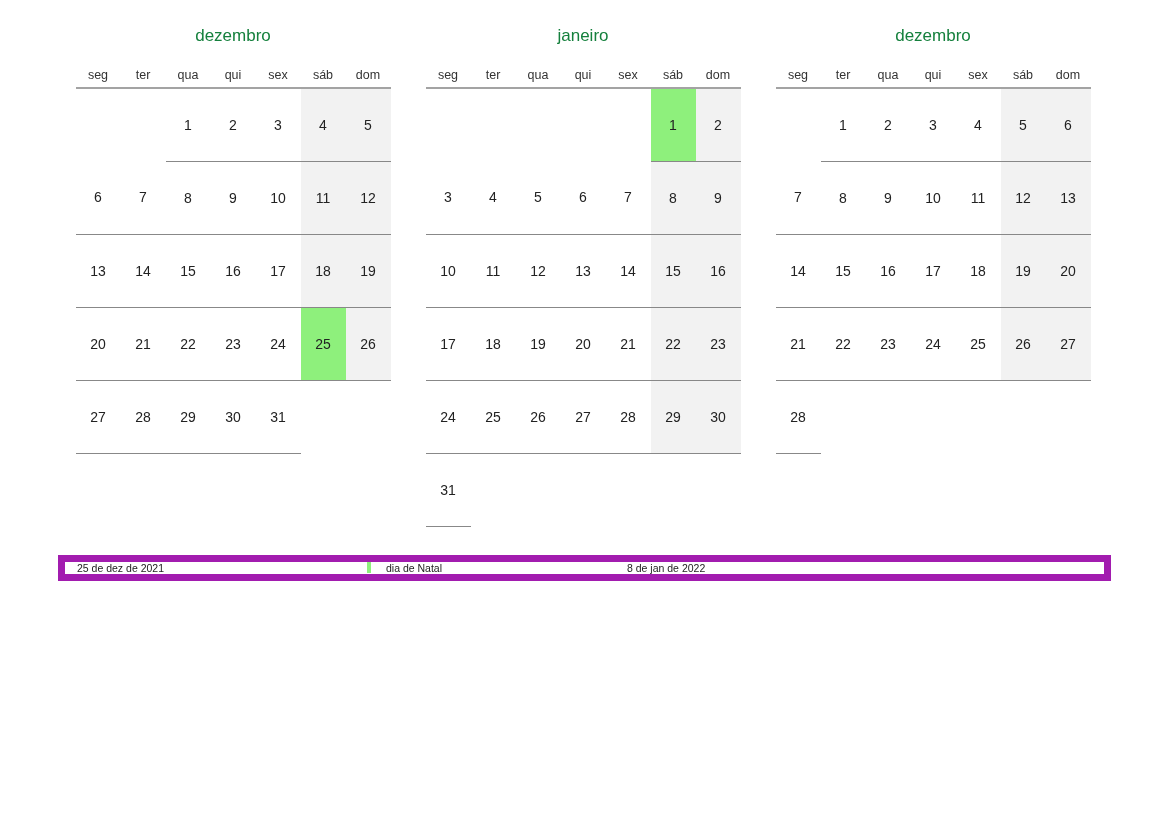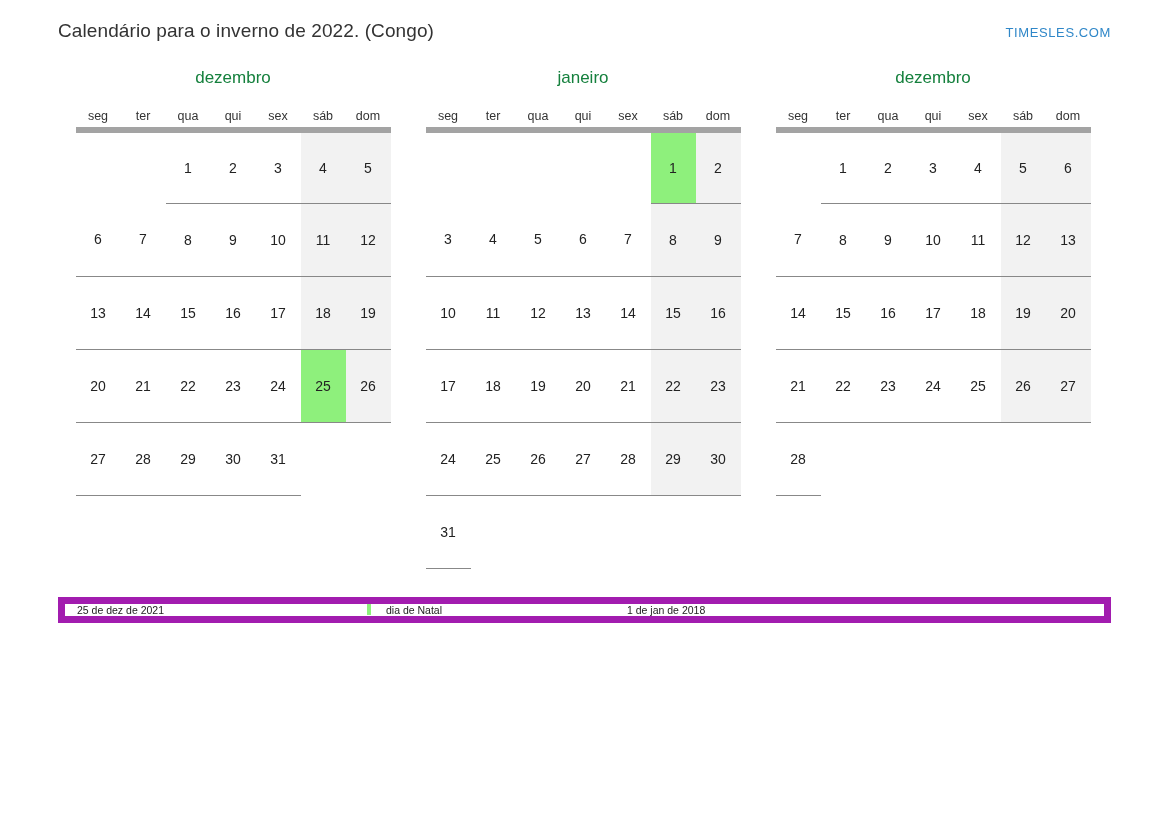--- a/index.html
+++ b/index.html
@@ -53,21 +53,21 @@
     border-collapse: collapse;
     margin: 0 auto;
   }
   table.cal th {
     font-size: 12.5px;
     font-weight: normal;
     color: #333333;
     width: 45px;
     height: 26px;
     text-align: center;
-    border-bottom: 6px solid #a3a3a3;
+    border-bottom: 2px solid #a3a3a3;
     padding: 0;
   }
   table.cal td {
     width: 45px;
     height: 73px;
     text-align: center;
     vertical-align: middle;
     font-size: 14px;
     color: #222222;
     padding: 0;
@@ -101,24 +101,20 @@
     height: 11px;
     background: #8ef07c;
     margin-right: 7px;
   }
 </style>
 </head>
 <body>
 
 <div class="page">
 
-  <div class="header">
-    <div class="page-title">Calendário para o inverno de 2022. (Congo)</div>
-    <a class="brand" href="#">TIMESLES.COM</a>
-  </div>
 
   <div class="months" id="months-container">
       <div class="month">
         <div class="month-title">dezembro</div>
         <table class="cal">
           <thead>
             <tr>
               <th>seg</th>
               <th>ter</th>
               <th>qua</th>
@@ -313,16 +309,16 @@
         </table>
       </div>
     </div>
 
   <div class="footer-wrap">
     <div class="f-cell f-date">25 de dez de 2021</div>
     <div class="f-cell f-label">
       <span class="sw"></span>
         <span>dia de Natal</span>
     </div>
-    <div class="f-cell f-date">1 de jan de 2018</div>
+    <div class="f-cell f-date">8 de jan de 2022</div>
   </div>
 
 </div>
 
 </body></html>

